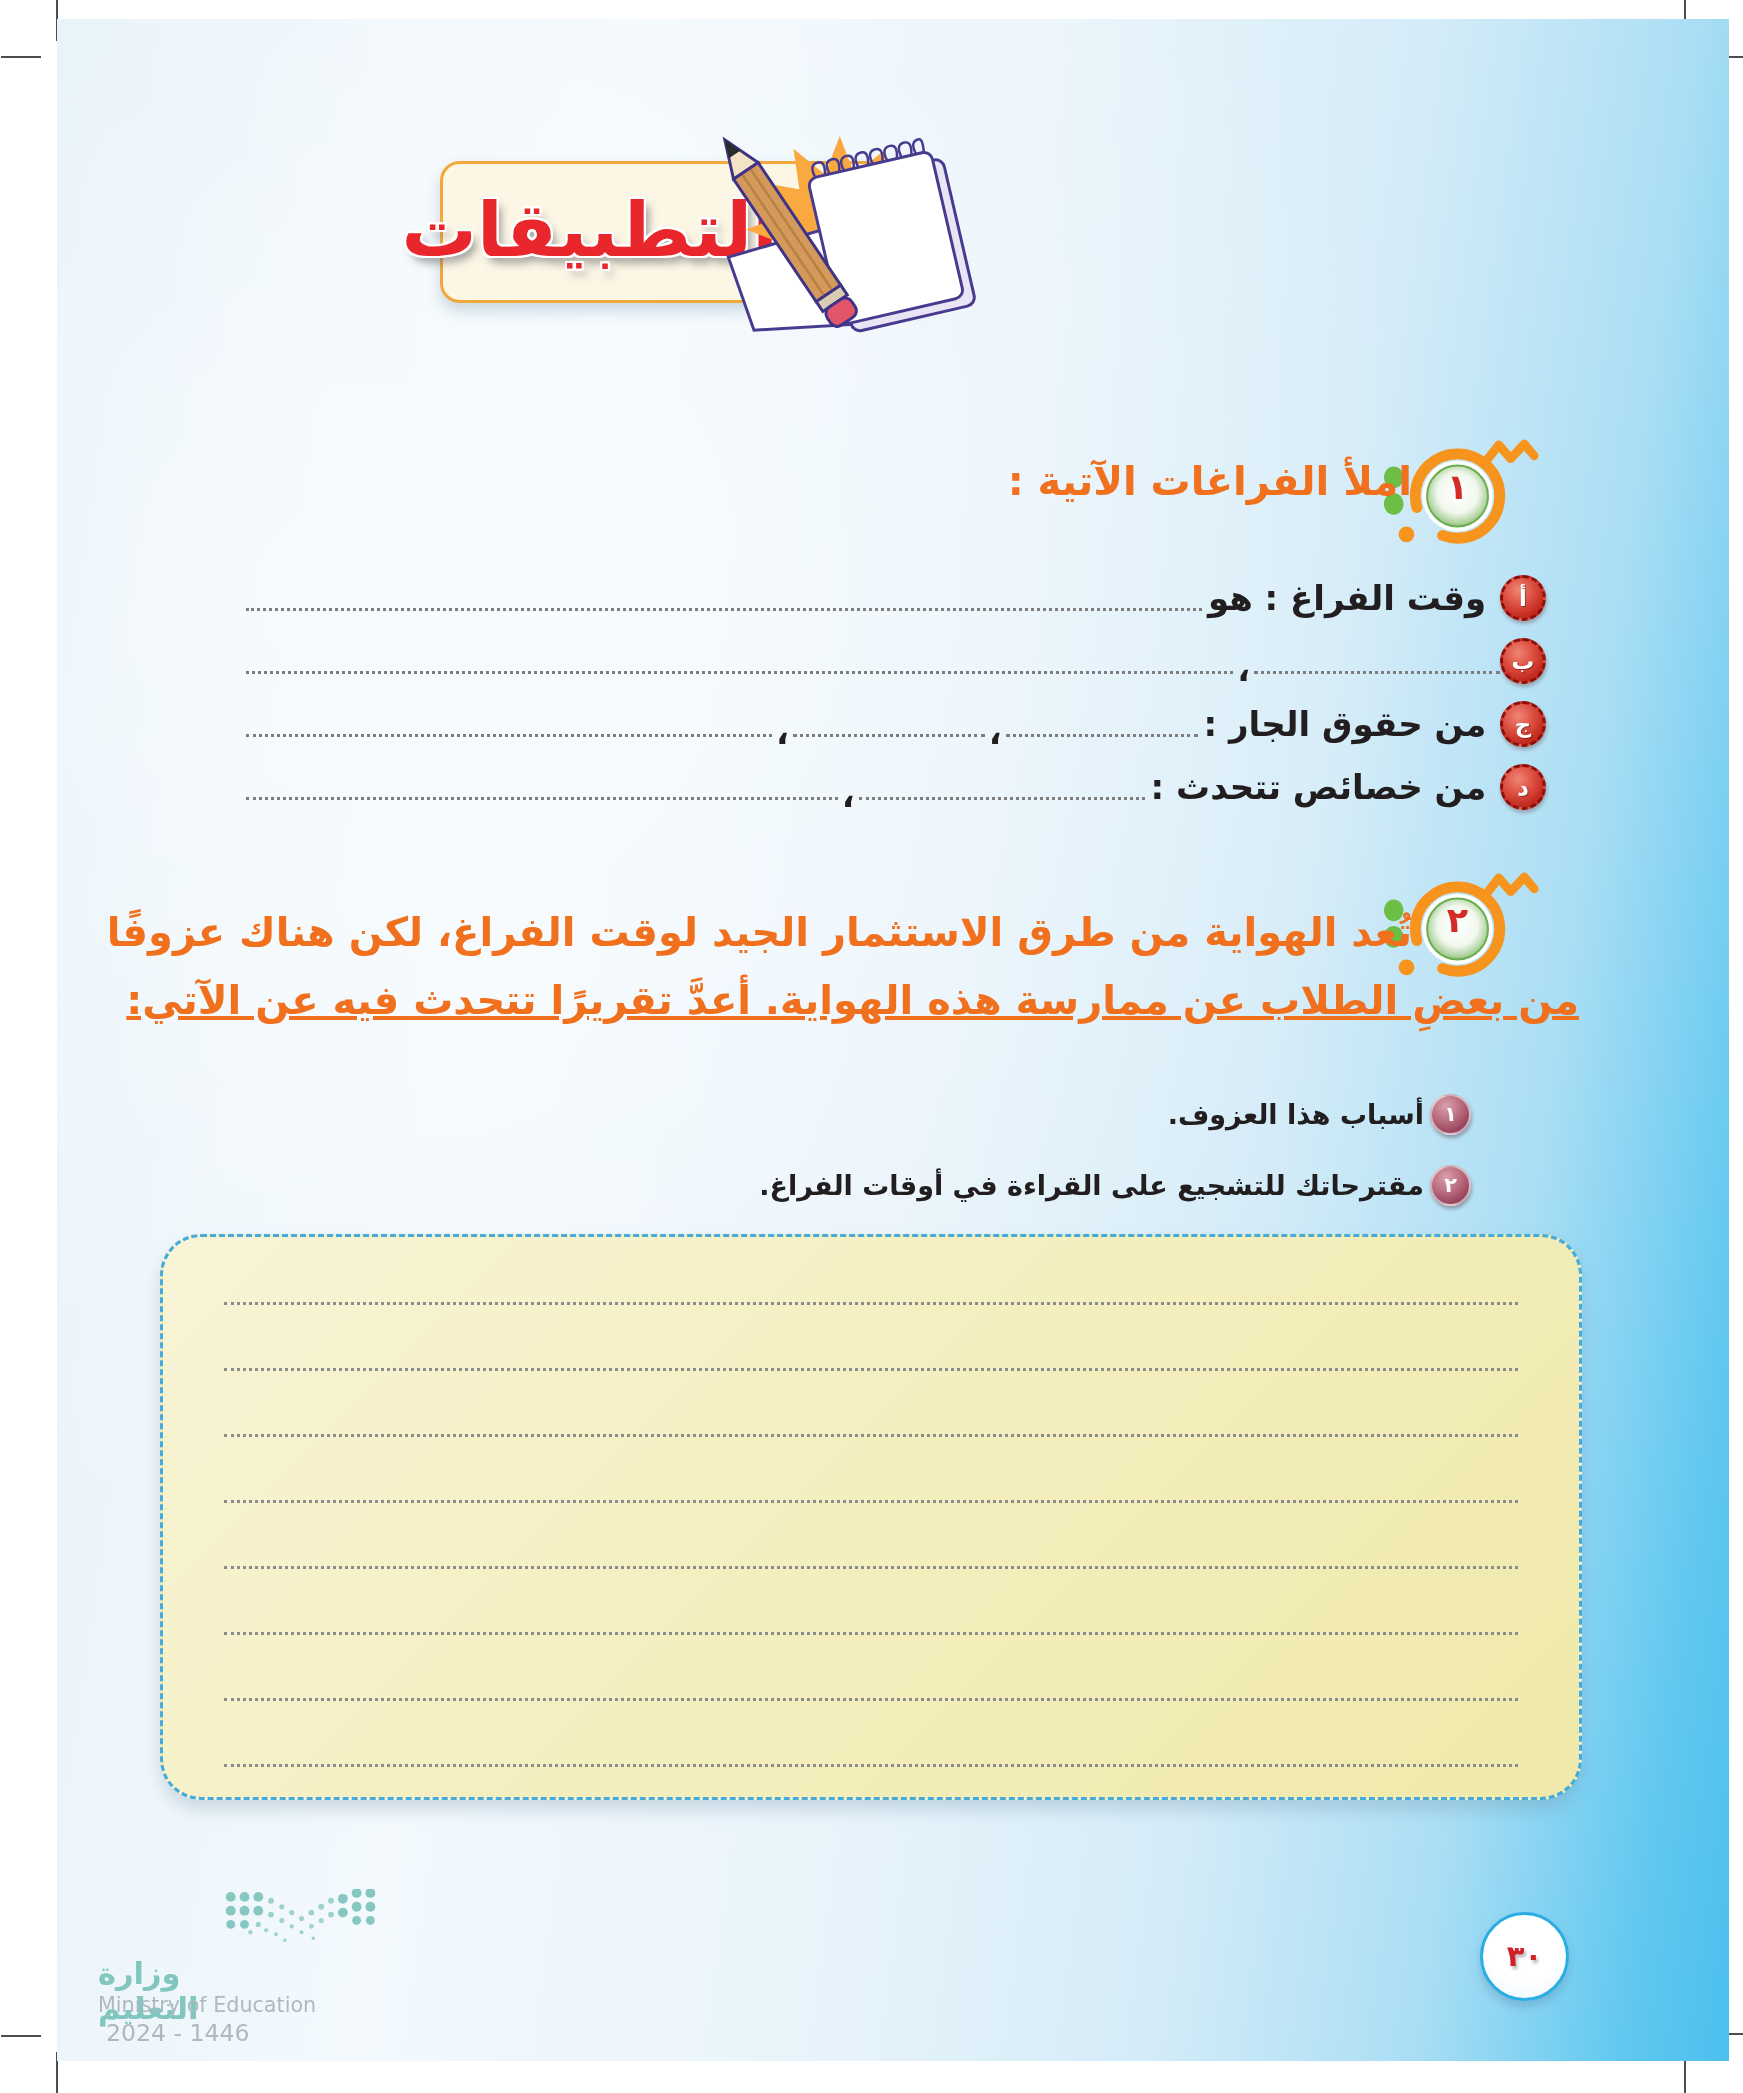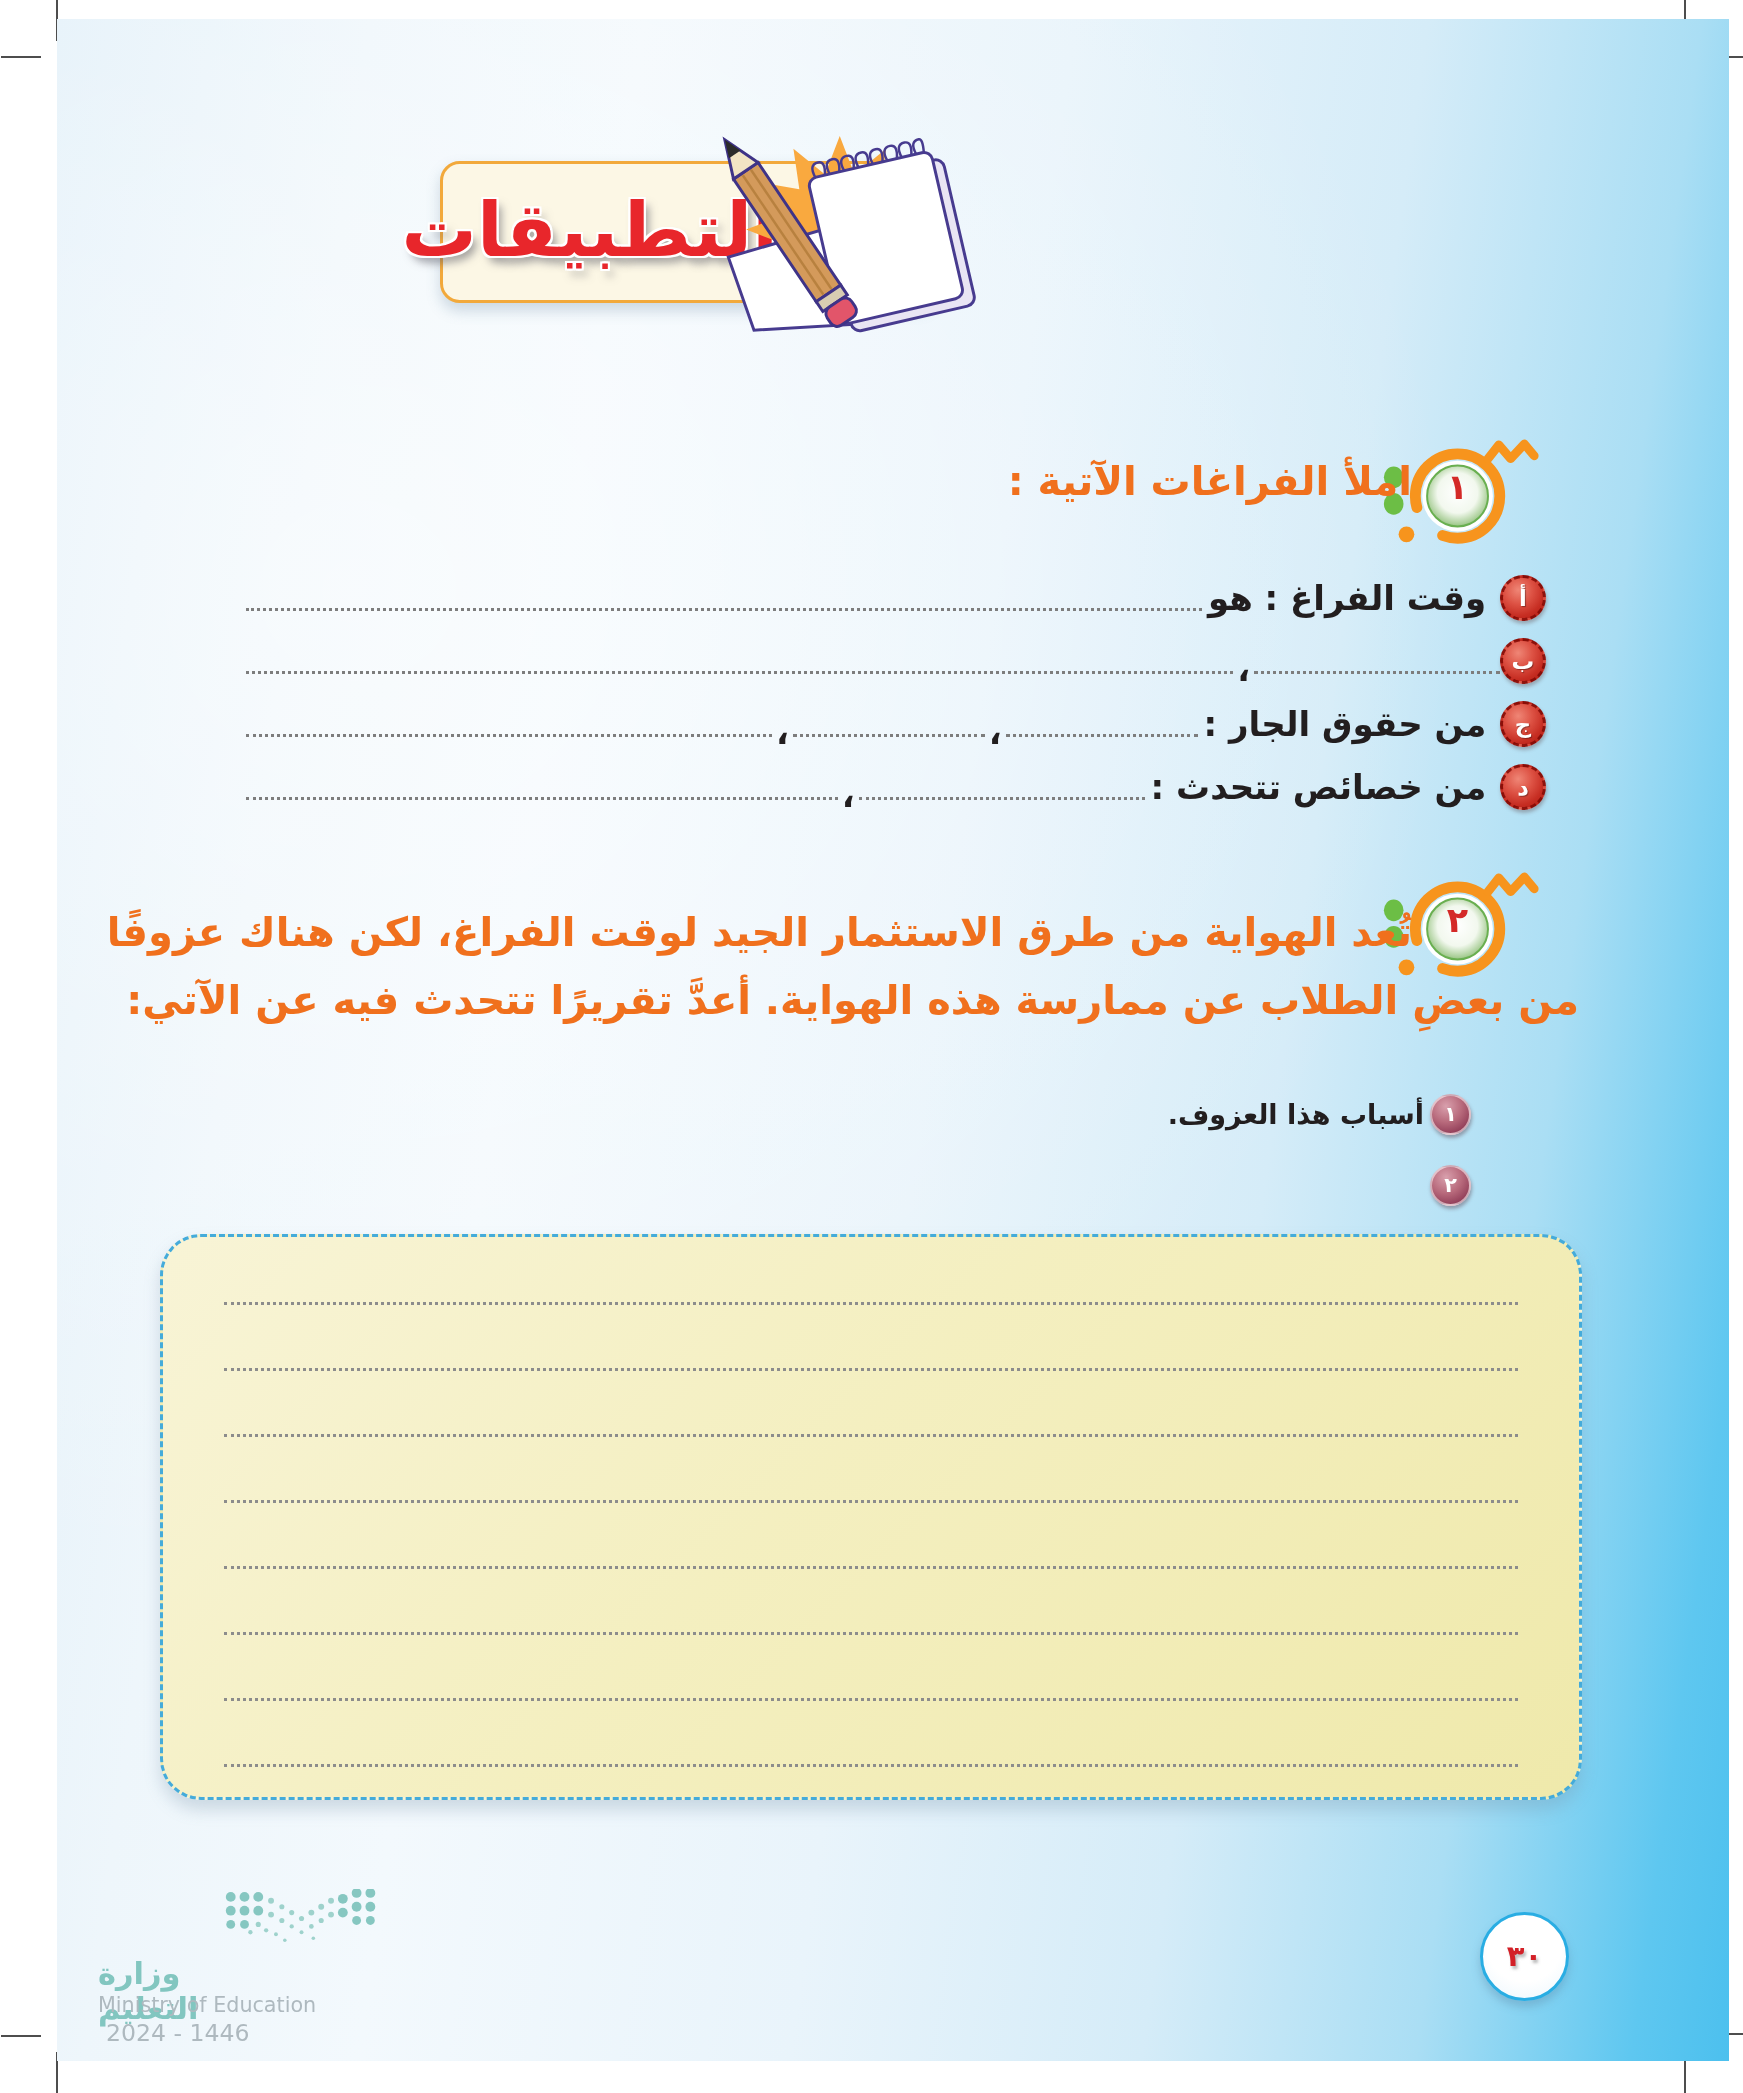--- a/index.html
+++ b/index.html
@@ -200,33 +200,34 @@
         <ellipse cx="17" cy="63" rx="10" ry="11" fill="#6cbe45"></ellipse>
         <circle cx="30" cy="94" r="8" fill="#f7941d"></circle>
         <circle cx="82" cy="55" r="43" fill="none" stroke="#f7941d" stroke-width="11" stroke-dasharray="83 40 300" stroke-linecap="round"></circle>
         <polyline points="113,17 124,3 136,17 150,2 160,14" fill="none" stroke="#f7941d" stroke-width="9" stroke-linecap="round" stroke-linejoin="round"></polyline>
         <circle cx="82" cy="55" r="36" fill="#ffffff"></circle>
         <circle cx="82" cy="55" r="31" fill="url(#ggrad)" stroke="#69af50" stroke-width="2"></circle>
       </svg>
       <span class="q-num">٢</span>
     </div>
     <div class="q2-line" style="right:317px;top:890px;">تُعد الهواية من طرق الاستثمار الجيد لوقت الفراغ، لكن هناك عزوفًا</div>
-    <div class="q2-line" style="right:150px;top:958px;">من بعضِ الطلاب عن ممارسة هذه الهواية. أعدَّ تقريرًا تتحدث فيه عن الآتي:</div>
+    <div class="q2-line" style="right:150px;top:958px;text-decoration:underline;">من بعضِ الطلاب عن ممارسة هذه الهواية. أعدَّ تقريرًا تتحدث فيه عن الآتي:</div>
 
     <div class="subitems">
       <div class="sub-row">
         <span class="sub-badge">
             <i>١</i>
           </span>
         <span class="sub-text">أسباب هذا العزوف.</span>
       </div>
       <div class="sub-row">
         <span class="sub-badge">
             <i>٢</i>
           </span>
+        <span class="sub-text">مقترحاتك للتشجيع على القراءة في أوقات الفراغ.</span>
       </div>
     </div>
 
     <div class="answer-box">
       <div class="answer-lines">
           <div class="ans-line"></div>
           <div class="ans-line"></div>
           <div class="ans-line"></div>
           <div class="ans-line"></div>
           <div class="ans-line"></div>

